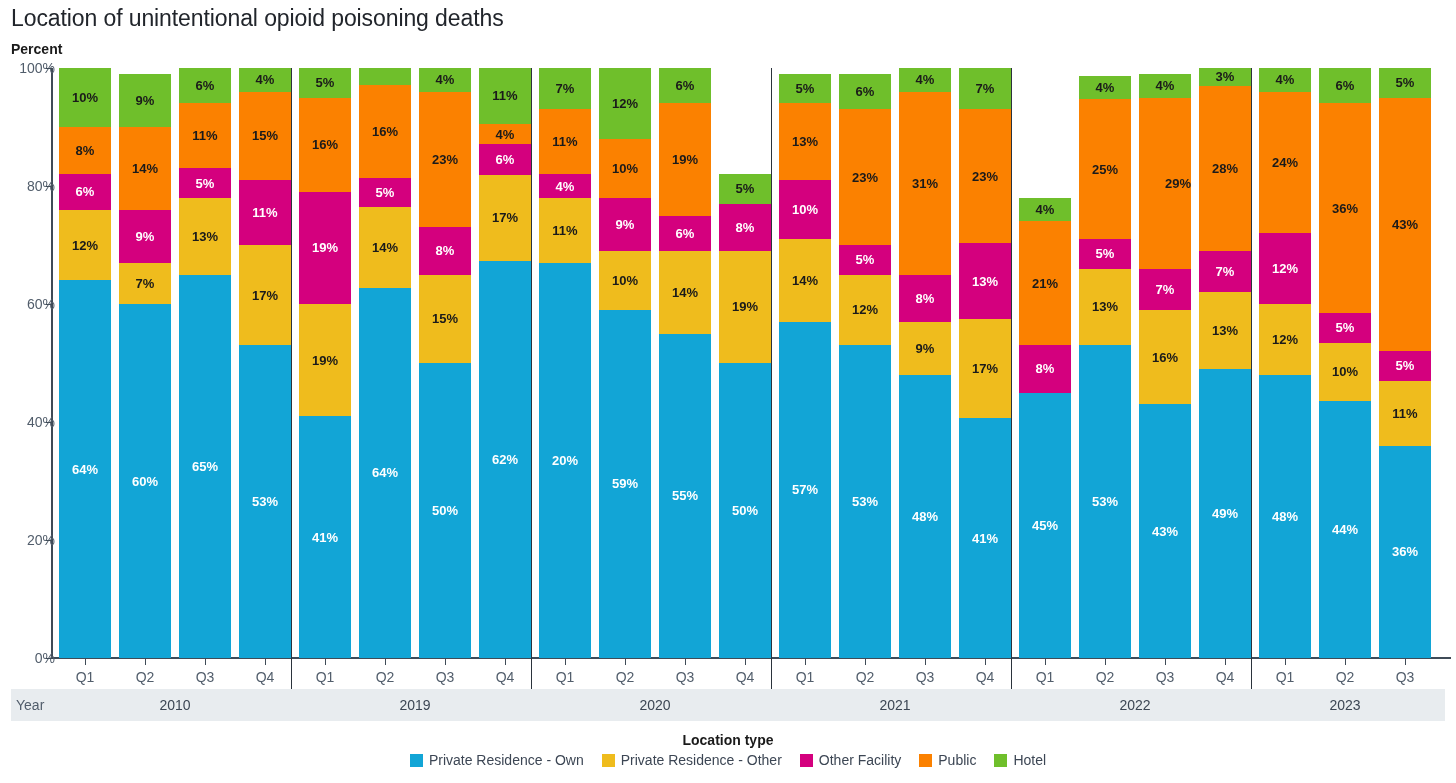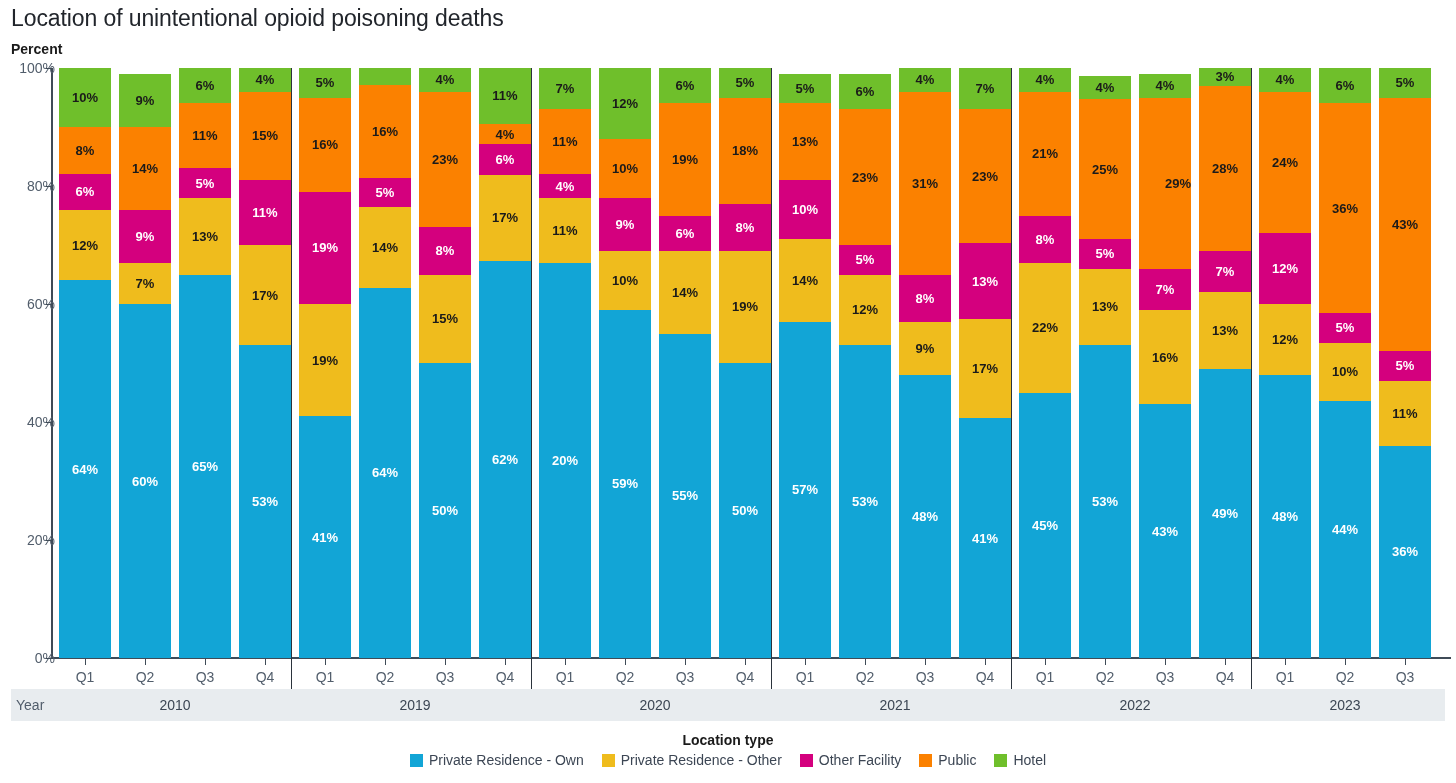--- a/index.html
+++ b/index.html
@@ -338,23 +338,20 @@
       <div class="bar" style="left: 667px;">
         <div class="seg c0 lbl-light" title="Private Residence - Own" style="height: 295px; background: rgb(18, 165, 214);">
           <span>50%</span>
         </div>
         <div class="seg c1 lbl-dark" title="Private Residence - Other" style="height: 112.1px; background: rgb(239, 188, 29);">
           <span>19%</span>
         </div>
         <div class="seg c2 lbl-light" title="Other Facility" style="height: 47.2px; background: rgb(212, 0, 126);">
           <span>8%</span>
         </div>
-        <div class="seg c3 lbl-dark" title="Public" style="height: 106.2px; background: rgb(251, 129, 0);">
-          <span>18%</span>
-        </div>
         <div class="seg c4 lbl-dark" title="Hotel" style="height: 29.5px; background: rgb(111, 191, 43);">
           <span>5%</span>
         </div>
       </div>
       <div class="xtickmark" style="left: 693px;"></div>
       <div class="xlabel" style="left: 693px;">Q4</div>
       <div class="bar" style="left: 727px;">
         <div class="seg c0 lbl-light" title="Private Residence - Own" style="height: 336.3px; background: rgb(18, 165, 214);">
           <span>57%</span>
         </div>
@@ -426,23 +423,20 @@
         </div>
         <div class="seg c4 lbl-dark" title="Hotel" style="height: 41.3px; background: rgb(111, 191, 43);">
           <span>7%</span>
         </div>
       </div>
       <div class="xtickmark" style="left: 933px;"></div>
       <div class="xlabel" style="left: 933px;">Q4</div>
       <div class="bar" style="left: 967px;">
         <div class="seg c0 lbl-light" title="Private Residence - Own" style="height: 265.5px; background: rgb(18, 165, 214);">
           <span>45%</span>
-        </div>
-        <div class="seg c1 lbl-dark" title="Private Residence - Other" style="height: 129.8px; background: rgb(239, 188, 29);">
-          <span>22%</span>
         </div>
         <div class="seg c2 lbl-light" title="Other Facility" style="height: 47.2px; background: rgb(212, 0, 126);">
           <span>8%</span>
         </div>
         <div class="seg c3 lbl-dark" title="Public" style="height: 123.9px; background: rgb(251, 129, 0);">
           <span>21%</span>
         </div>
         <div class="seg c4 lbl-dark" title="Hotel" style="height: 23.6px; background: rgb(111, 191, 43);">
           <span>4%</span>
         </div>

